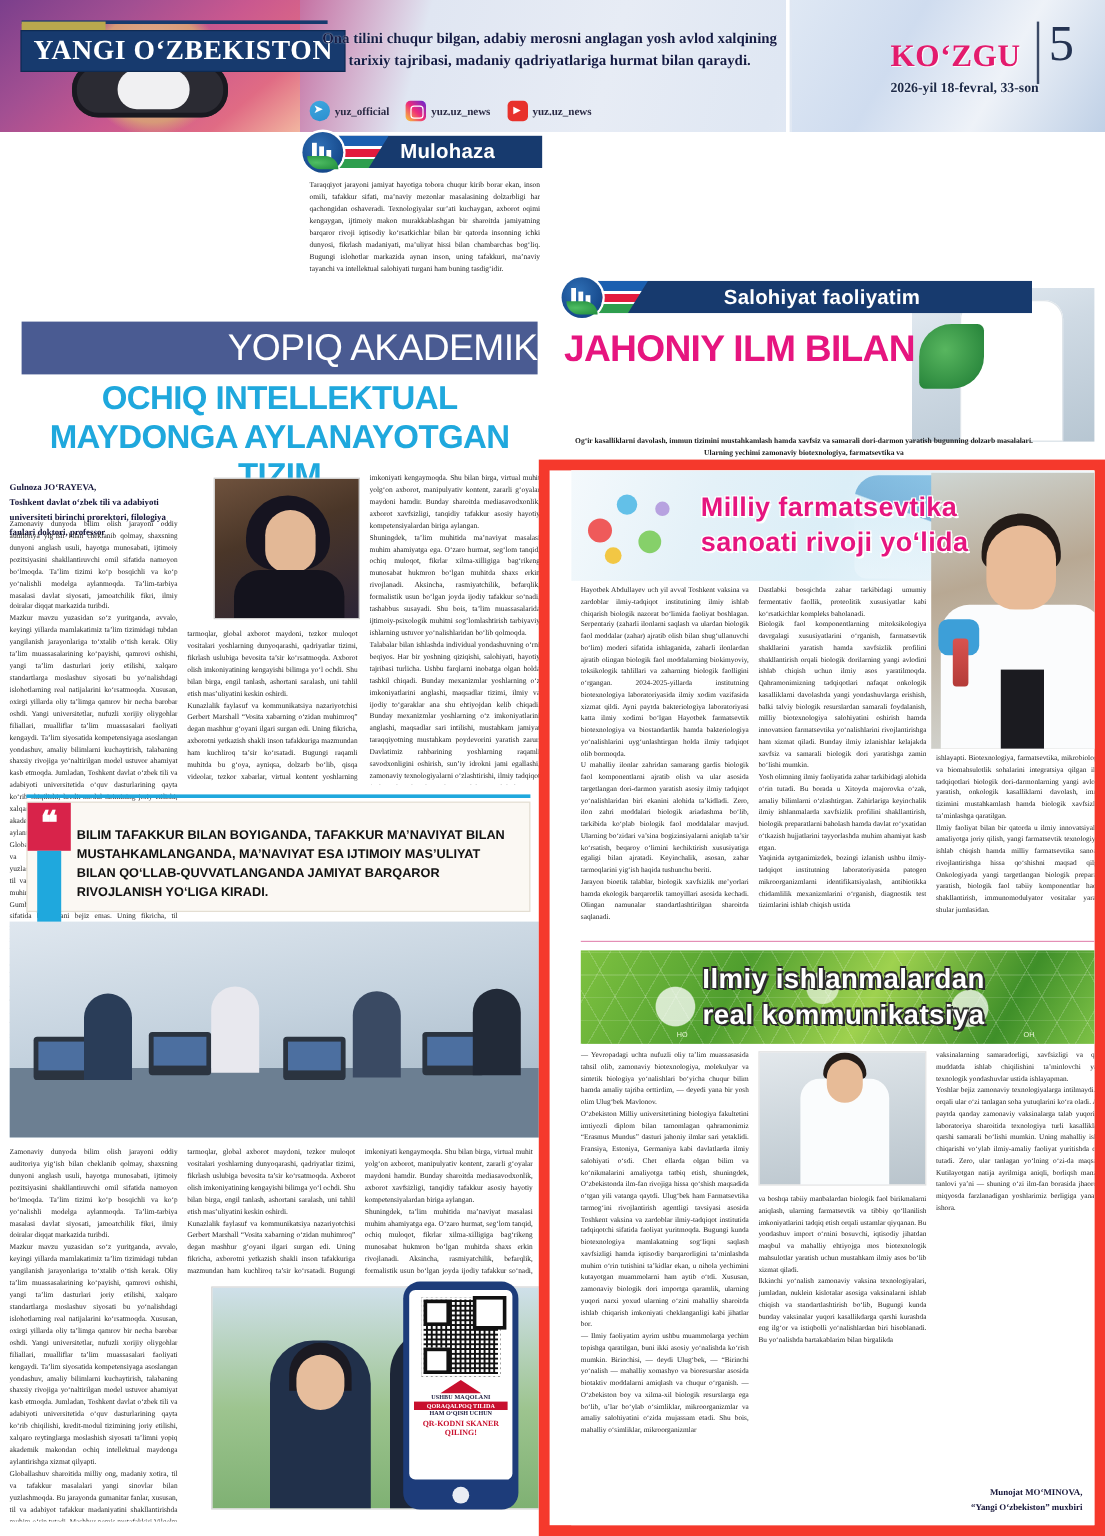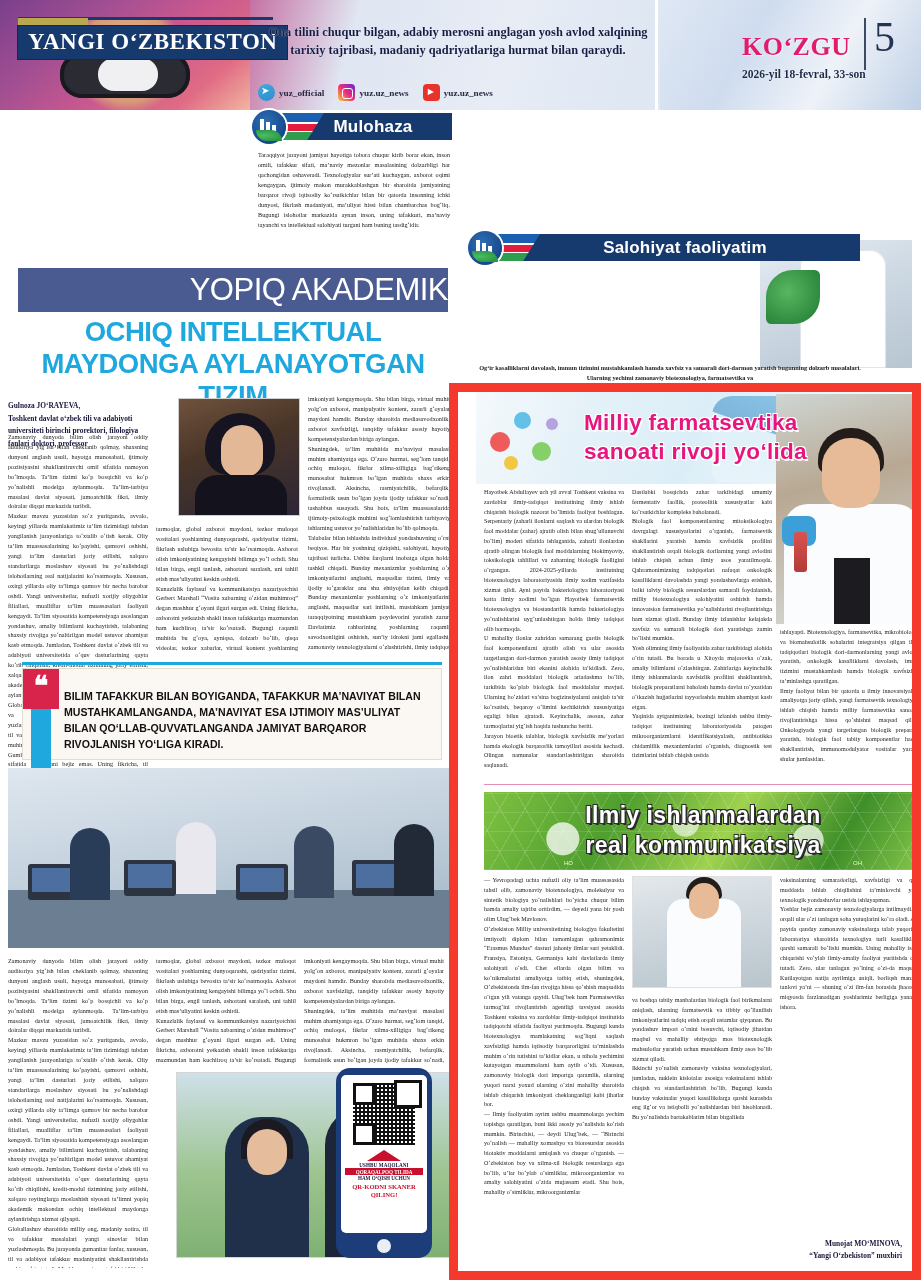--- a/index.html
+++ b/index.html
@@ -496,20 +496,21 @@
   <div class="rubric" id="rubric-salohiyat">
     <div class="rubric-logo"></div>
     <div class="rubric-bar">
       <span class="flag"></span>
       <span>Salohiyat faoliyatim</span>
       <span class="underline"></span>
     </div>
   </div>
 
   <div class="jahoniy-h">
+    <div>JAHONIY ILM BILAN</div>
   </div>
   <div class="jahoniy-lead">Og‘ir kasalliklarni davolash, immun tizimini mustahkamlash hamda xavfsiz va samarali dori-darmon yaratish bugunning dolzarb masalalari. Ularning yechimi zamonaviy biotexnologiya, farmatsevtika va</div>
 
   <div class="highlight-frame">
     <div class="hl-inner">
 
       <div class="pharma-banner">
         <div class="pb-mol2">
           <span style="left:6px;top:26px;width:20px;height:20px;background:#ef5a5a;"></span>
           <span style="left:30px;top:6px;width:17px;height:17px;background:#63c0e8;"></span>

